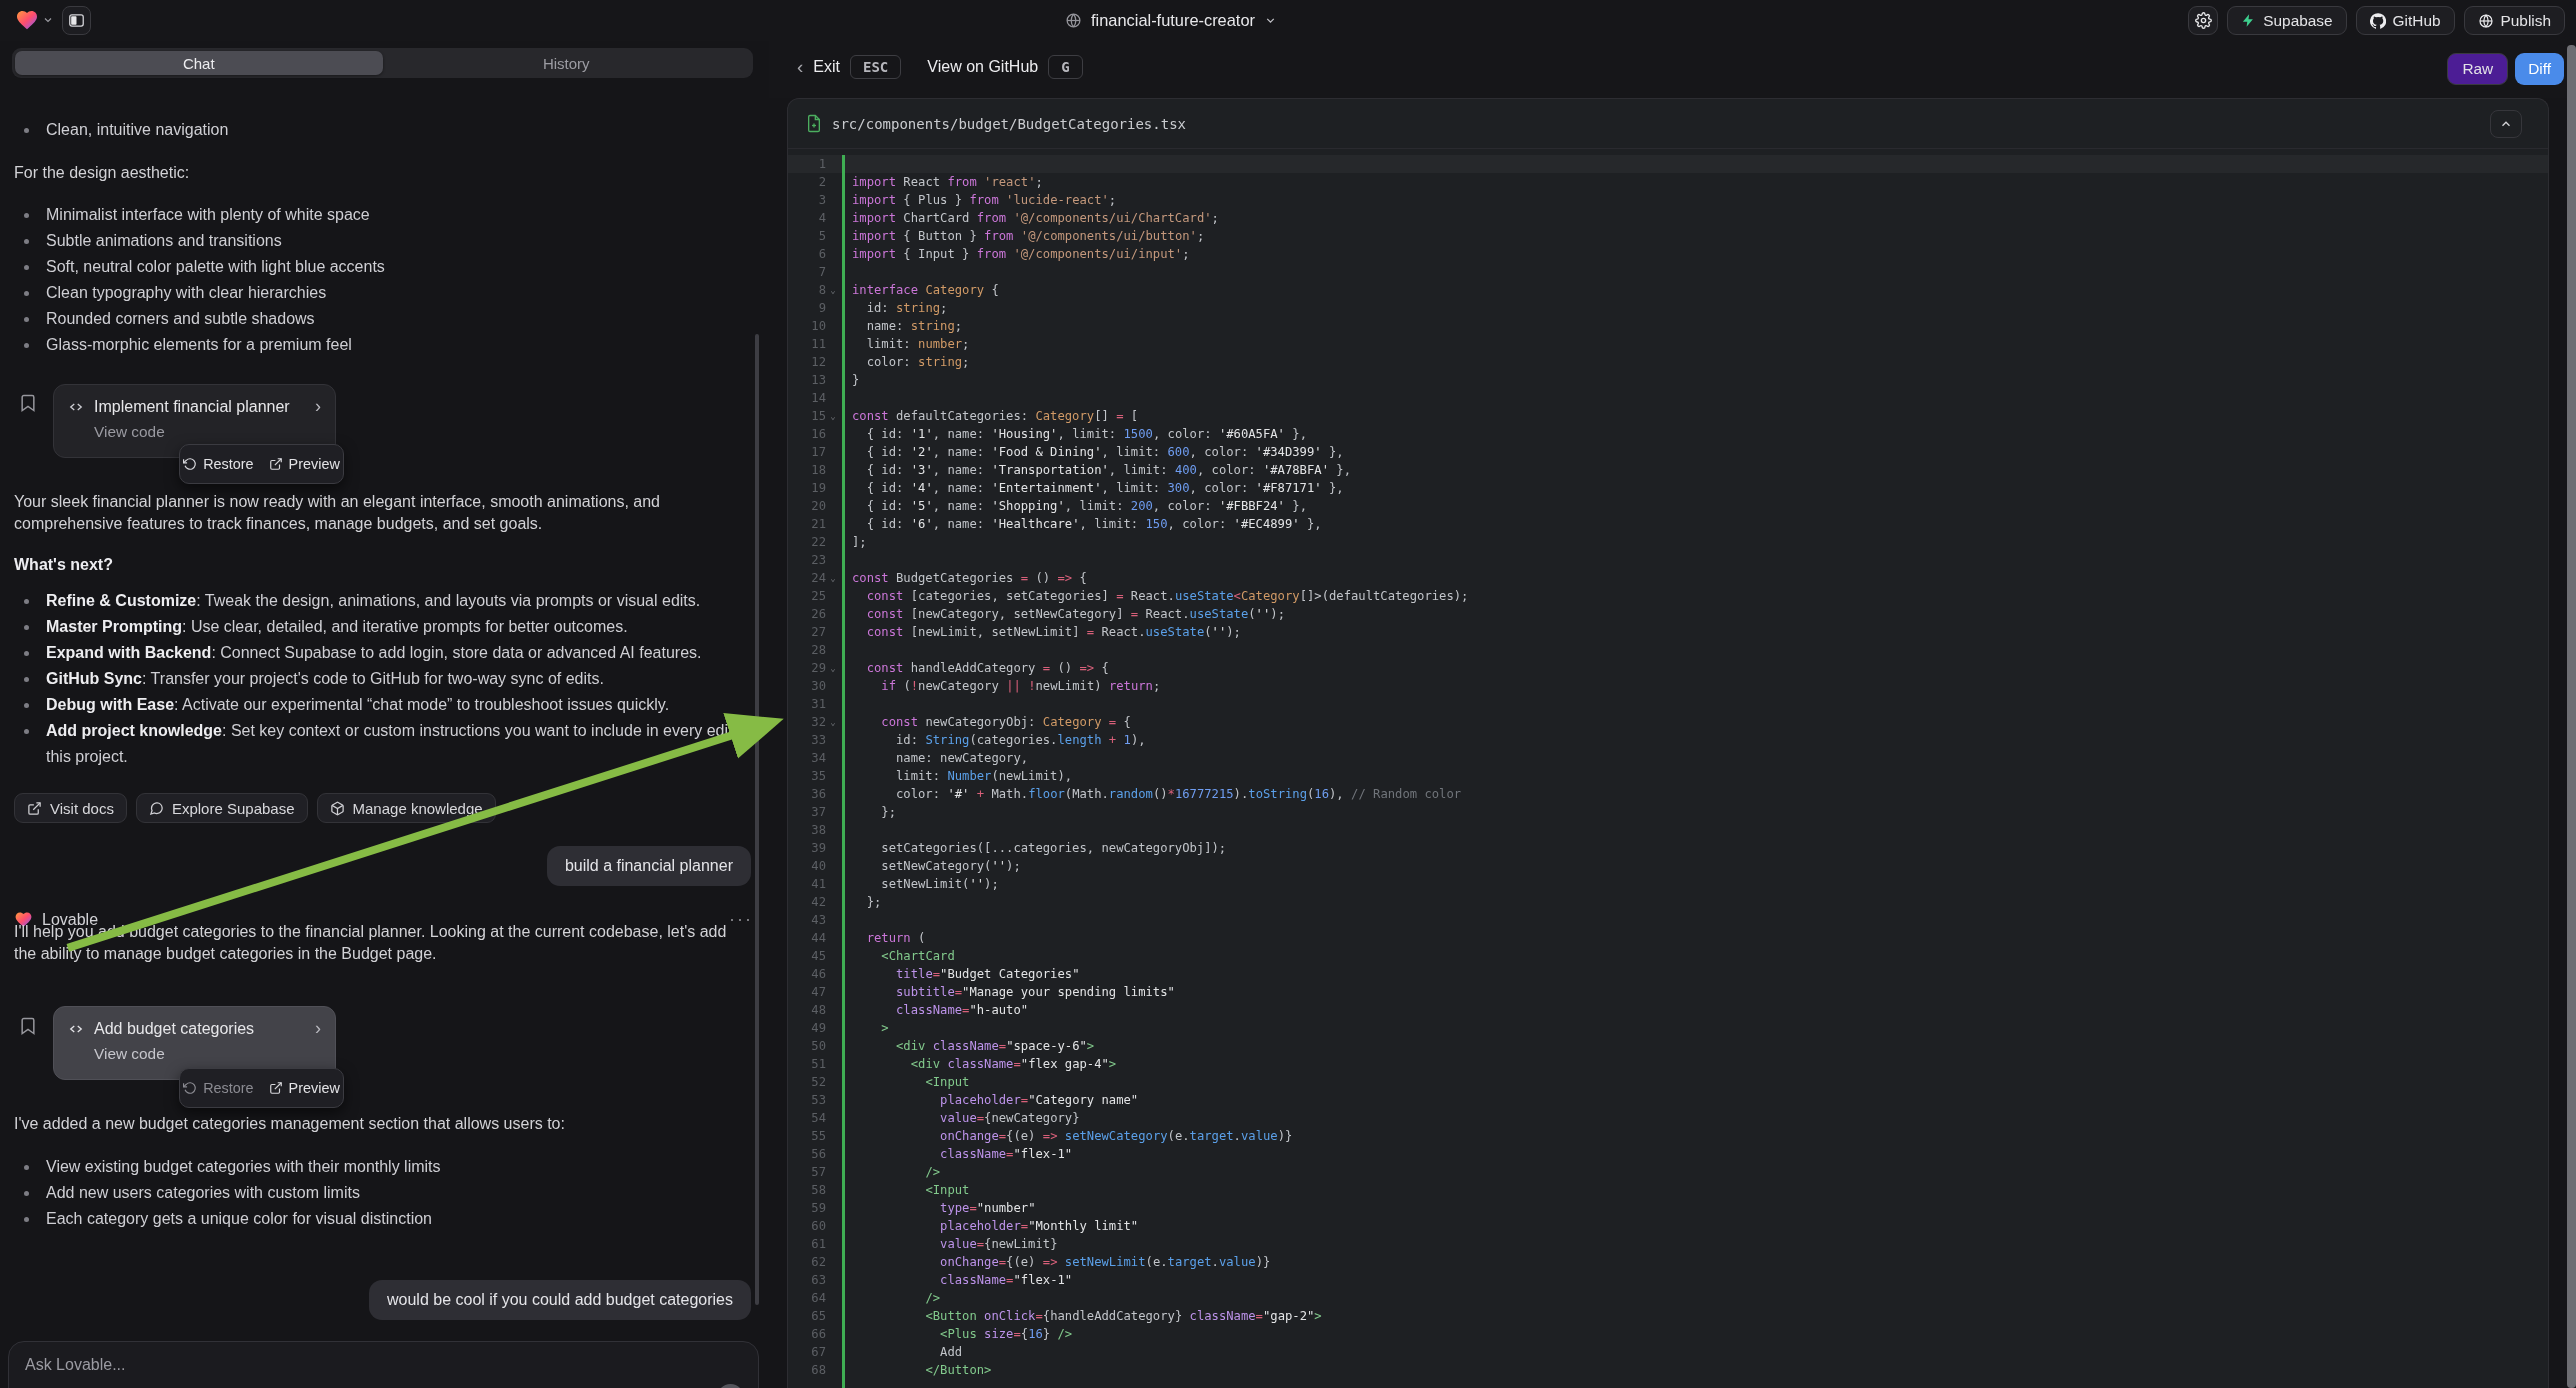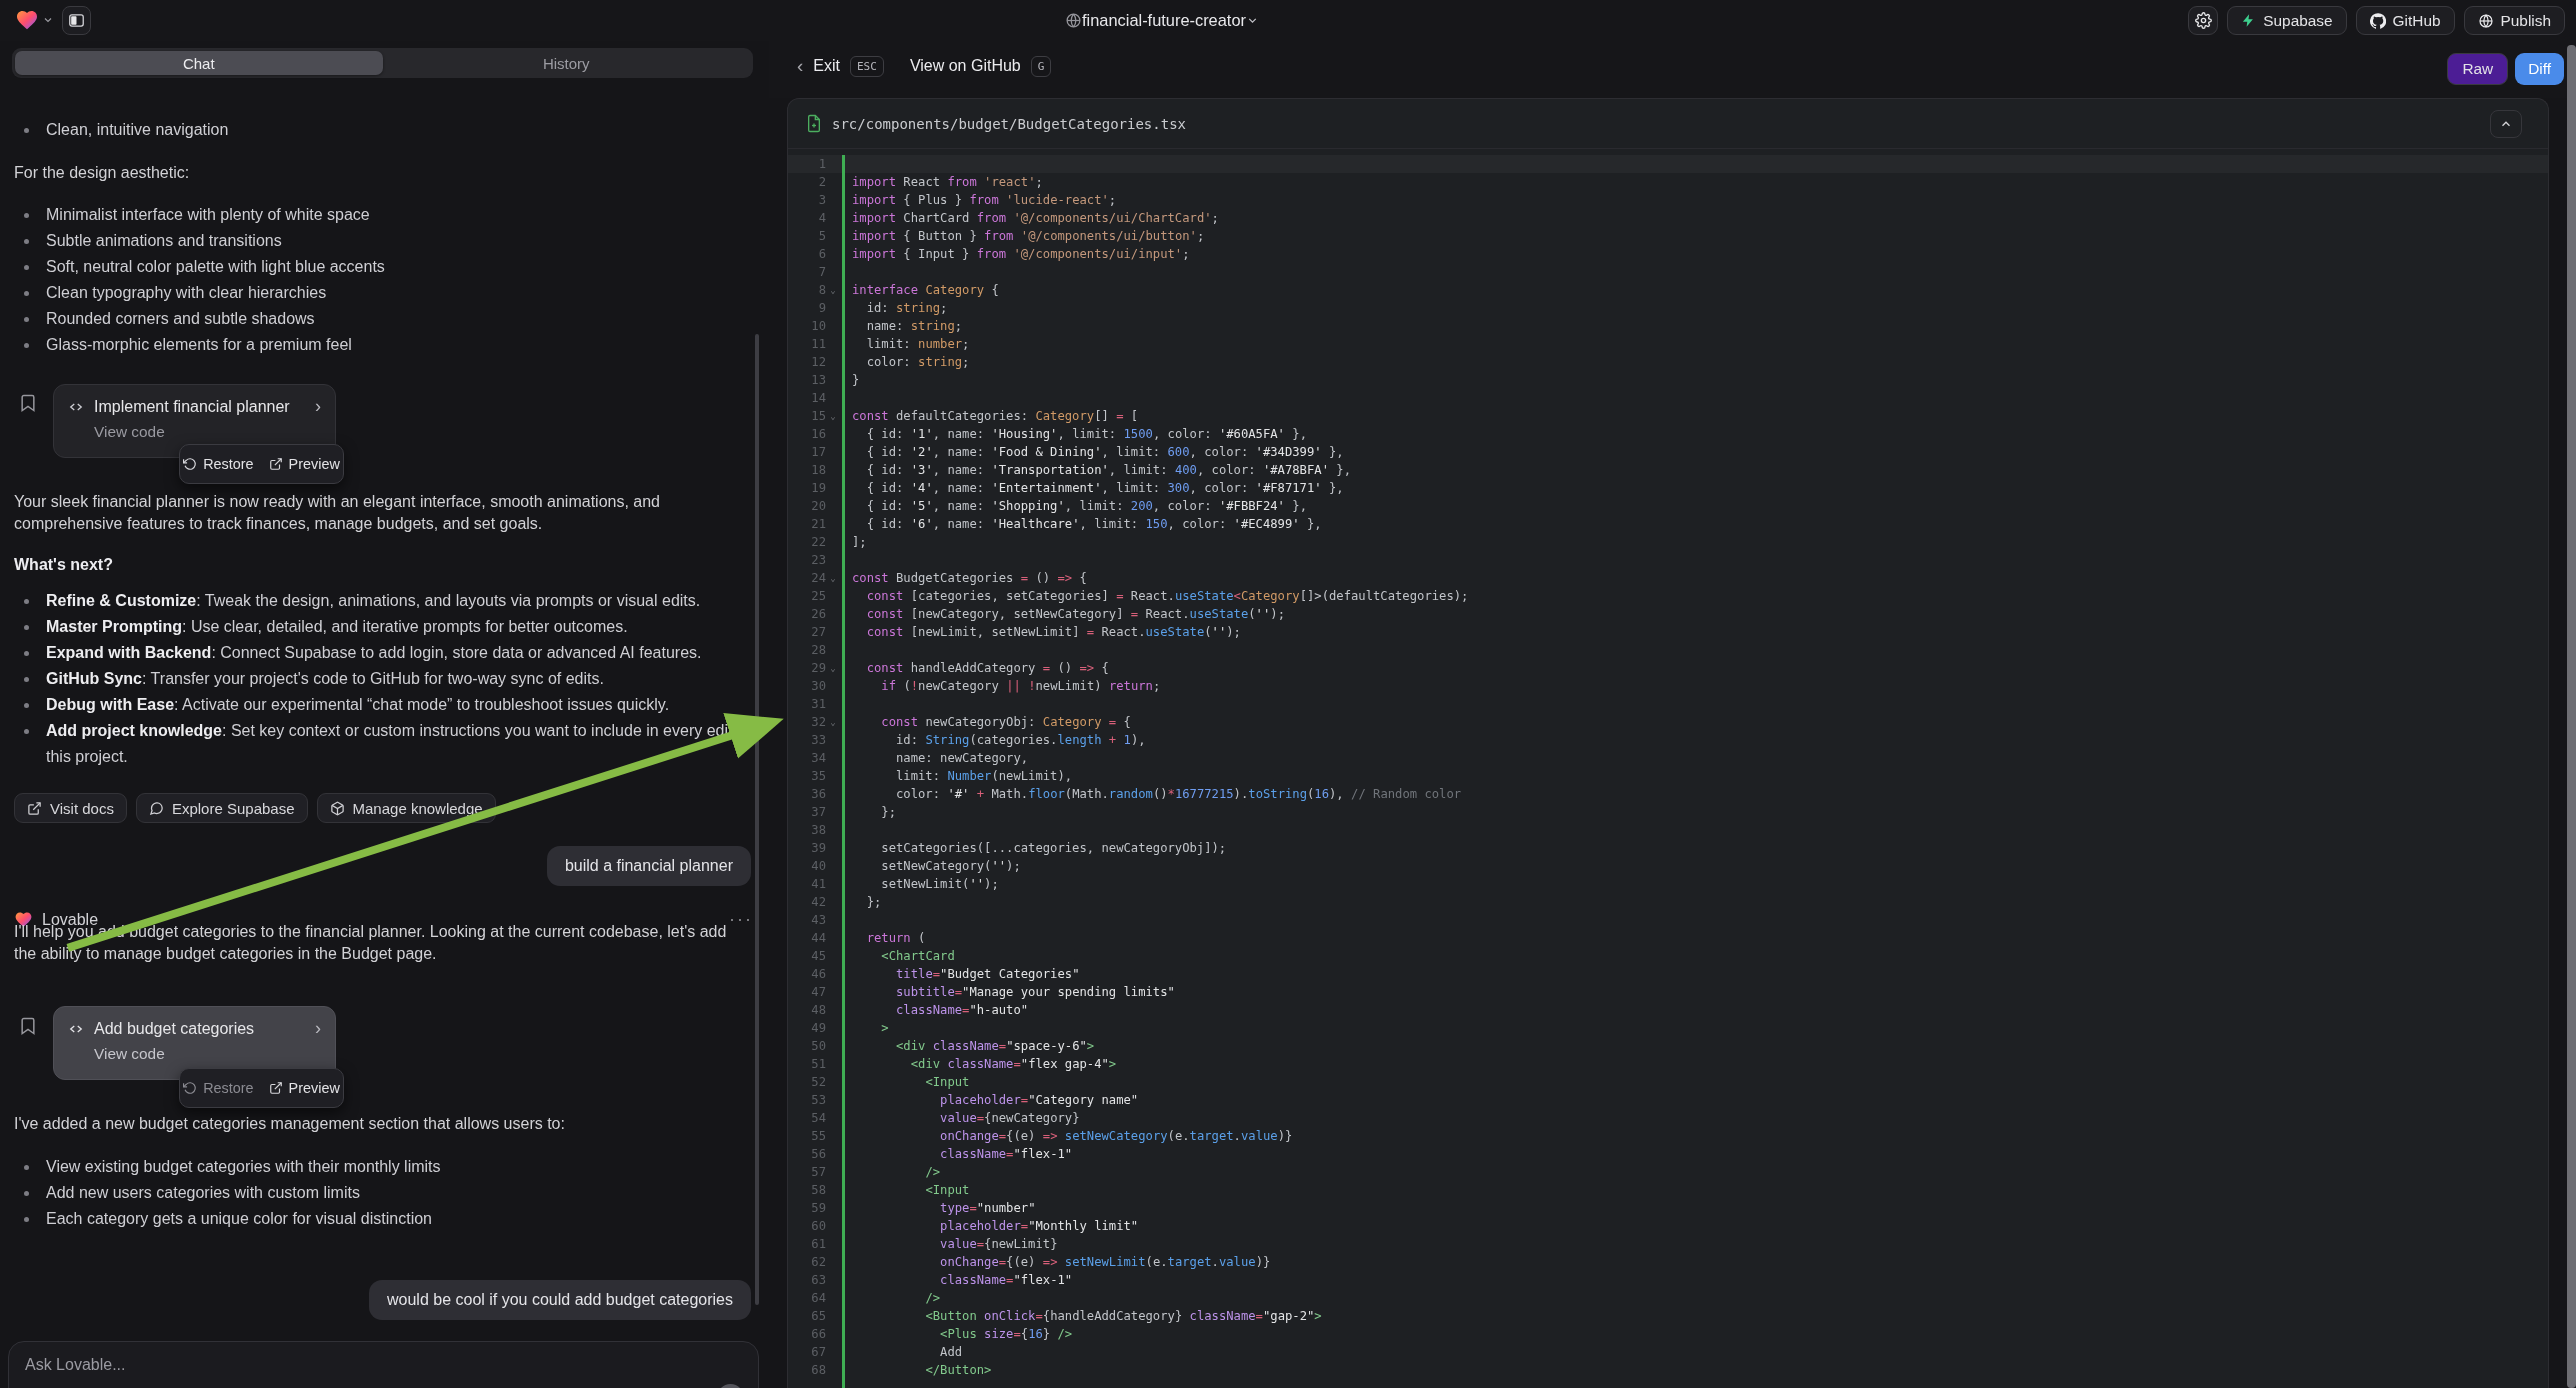--- a/index.html
+++ b/index.html
@@ -5,21 +5,21 @@
   * { margin:0; padding:0; box-sizing:border-box; }
   html,body { background:#0e0e10; }
   body { font-family:"Liberation Sans", sans-serif; }
   .stage { position:relative; width:2576px; height:1388px; background:#151518; overflow:hidden; }
 
   
   .topbar { position:absolute; left:0; top:0; right:0; height:41px; background:#161619; }
   .logo-heart { position:absolute; left:15px; top:8px; width:24px; height:24px; }
   .logo-caret { position:absolute; left:42px; top:14px; color:#9a9aa0; }
   .panel-btn { position:absolute; left:62px; top:6px; width:29px; height:29px; border:1px solid #3a3a3f; border-radius:8px; background:#1d1d21; display:flex; align-items:center; justify-content:center; }
-  .title-group { position:absolute; left:1065px; top:0; height:41px; display:flex; align-items:center; }
+  .title-group { position:absolute; left:1065px; top:0; height:41px; display:flex; align-items:center; gap:9px; }
   .title-group .name { color:#e8e8eb; font-size:16.4px; }
   .tb-right { position:absolute; right:11px; top:6px; display:flex; gap:9px; }
   .tb-btn { height:29px; border:1px solid #39393e; background:#1e1e22; border-radius:9px; color:#e4e4e7; font-size:15.4px; display:flex; align-items:center; gap:7px; padding:0 13px; }
   .tb-btn.icon-only { width:30px; padding:0; justify-content:center; }
 
   
   .chat { position:absolute; left:0; top:41px; width:769px; bottom:0; background:#151518;padding-left:17px; }
   .blk { position:absolute; left:14px; right:18px; }
   .tabbar { position:absolute; left:12px; right:16px; top:7px; height:30px; background:#28282c; border-radius:9px; display:flex; padding:3px; }
   .tab { flex:1; border-radius:7px; display:flex; align-items:center; justify-content:center; font-size:15px; color:#9c9ca3; }
@@ -58,21 +58,21 @@
   .comp-row { position:absolute; left:16px; right:14px; bottom:11px; display:flex; align-items:center; gap:22px; }
   .send-btn { margin-left:auto; width:27px; height:27px; border-radius:50%; background:#55555c; display:flex; align-items:center; justify-content:center; }
 
   .chat-scroll { position:absolute; left:755px; top:293px; width:4px; height:971px; border-radius:2px; background:#3d3d43; }
 
   
   .codehead { position:absolute; left:769px; right:0; top:41px; height:57px; background:#161619; }
   .ch-left { position:absolute; left:28px; top:14px; display:flex; align-items:center; gap:12px; }
   .ch-back { color:#a8a8ae; font-size:19px; }
   .ch-exit { color:#ececef; font-size:16px; }
-  .kbd { border:1px solid #3d3d42; border-radius:6px; color:#b6b6bc; font-size:11px; font-weight:normal; padding:3px 6px; font-family:"DejaVu Sans Mono", monospace; }
+  .kbd { border:1px solid #3d3d42; border-radius:6px; color:#b6b6bc; font-size:14px; font-weight:bold; padding:3px 12px; font-family:"DejaVu Sans Mono", monospace; }
   .ch-github { color:#ececef; font-size:16px; margin-left:14px; }
   .ch-right { position:absolute; right:12px; top:12px; display:flex; gap:7px; }
   .raw-btn { height:32px; padding:8px 14px; border:1px solid #3a3a40; border-radius:9px; background:#4c1d95; color:#e2e2e6; font-size:15.4px; display:flex; align-items:center; }
   .diff-btn { height:32px; padding:0 13px; border-radius:9px; background:#4a8bea; color:#fff; font-size:15.4px; display:flex; align-items:center; }
 
   .codecard-main { position:absolute; left:787px; top:98px; width:1762px; bottom:0; background:#1e2023; border:1px solid #2d2d32; border-bottom:none; border-radius:12px 12px 0 0; }
   .filehead { position:absolute; left:0; right:0; top:0; height:50px; border-bottom:1px solid #2a2a2f; display:flex; align-items:center; padding:0 18px; gap:10px; }
   .filepath { color:#caccd0; font-size:14px; font-family:"DejaVu Sans Mono", monospace; }
   .collapse-btn { position:absolute; right:26px; top:11px; width:32px; height:28px; border:1px solid #36363b; border-radius:8px; display:flex; align-items:center; justify-content:center; }
 

